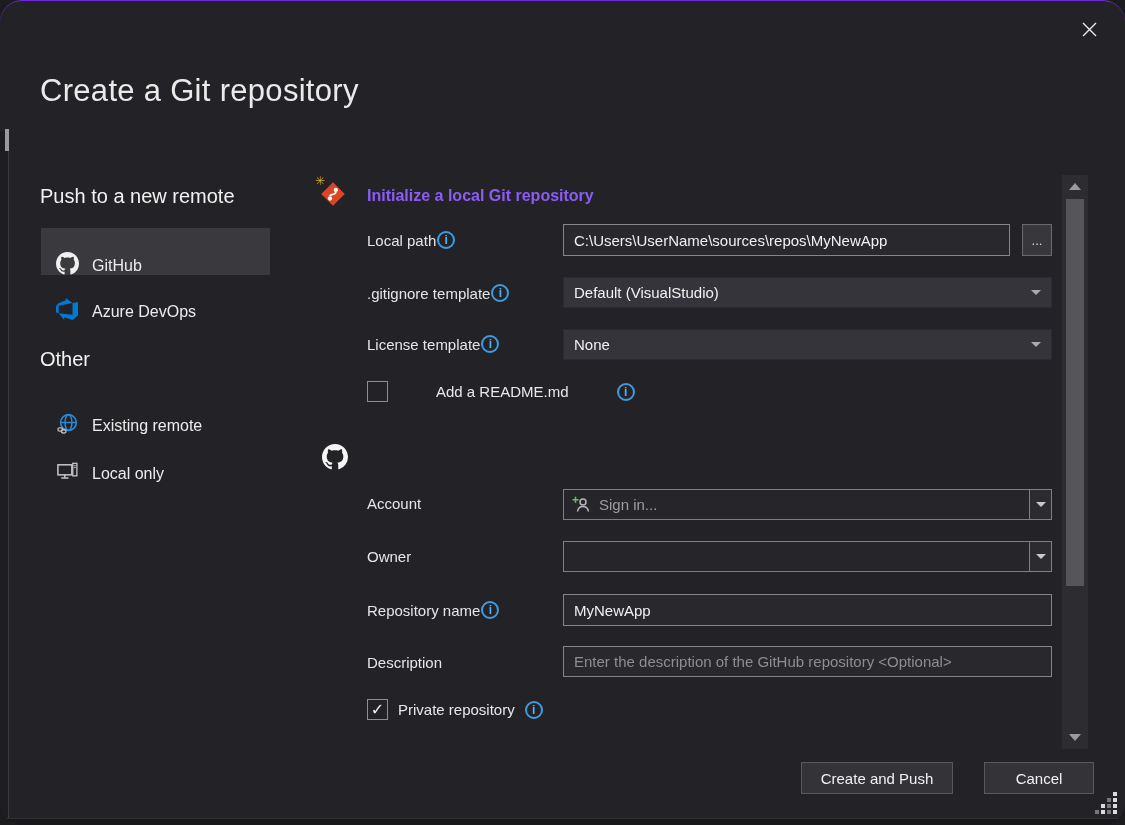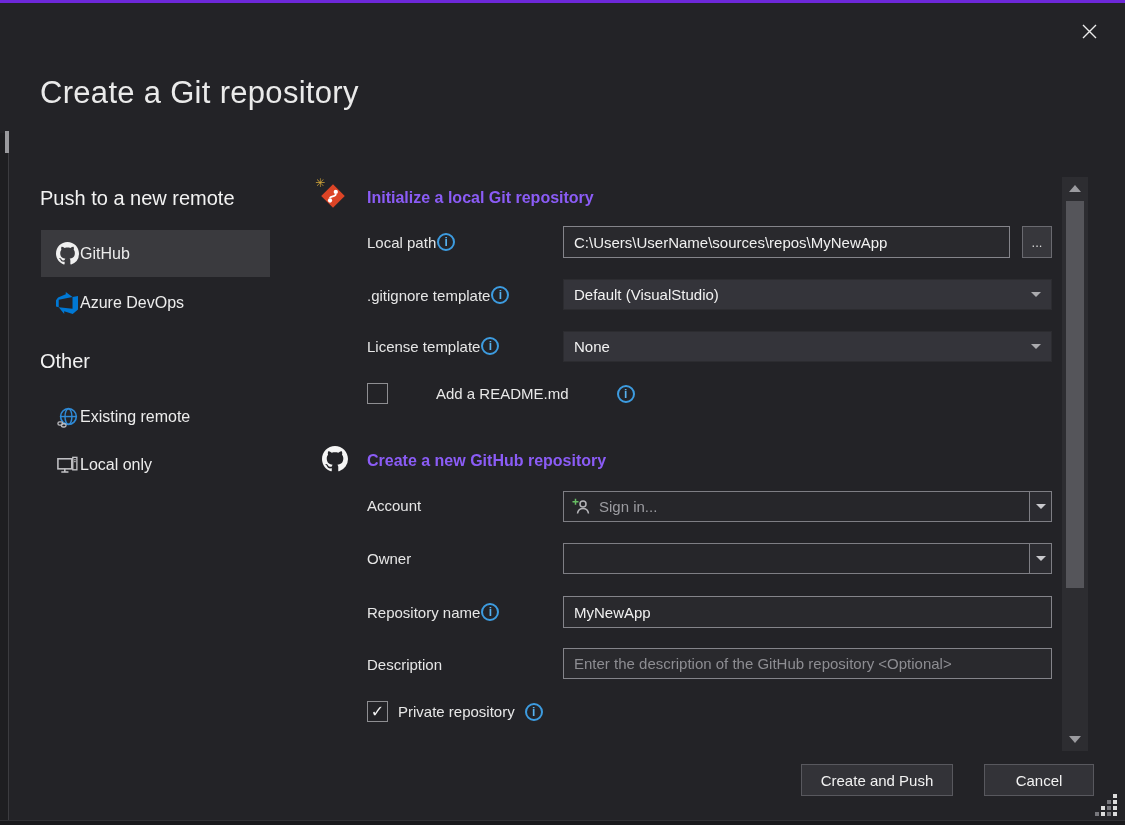--- a/index.html
+++ b/index.html
@@ -1,40 +1,41 @@
 <!DOCTYPE html>
 <html><head>
 <meta charset="utf-8">
 <style>
   * { margin:0; padding:0; box-sizing:border-box; }
   html,body { background:#1c1c1f; }
   body { font-family:"Liberation Sans","DejaVu Sans",sans-serif; }
   .screen {
     position:relative; width:1125px; height:825px;
     background:#232327; overflow:hidden;
-    border-top:3px solid #6d28d9;
+    border-top:1px solid #6d28d9;
     color:#ececec;
+    border-radius:22px;
   }
   
   .left-edge   { position:absolute; left:0; top:130px; width:9px;  height:687px; background:#1e1e21; }
   .left-line   { position:absolute; left:8px; top:130px; width:1px; height:687px; background:#3c3c40; }
   .left-thumb  { position:absolute; left:5px; top:128px; width:4px; height:22px; background:#9a9a9e; }
   .bottom-strip{ position:absolute; left:0; top:817px; width:1125px; height:8px; background:#19191c; border-top:1px solid #303034; }
 
   .title { position:absolute; left:40px; top:72px; font-size:31px; font-weight:300; letter-spacing:.3px; color:#eaeaea; }
 
   .close-btn { position:absolute; left:1072px; top:14px; width:34px; height:32px;
     display:flex; align-items:center; justify-content:center; cursor:pointer; }
 
   
   .sb-heading { position:absolute; left:40px; font-size:20px; color:#f2f2f2; }
   .sb-h-push  { top:184px; }
   .sb-h-other { top:347px; }
   .sb-item { position:absolute; left:41px; width:229px; height:40px;
-    display:flex; align-items:center; padding-left:14px; gap:1px;
+    display:flex; align-items:flex-end; padding-left:14px; gap:13px;
     font-size:16px; color:#ececec; cursor:pointer; }
   .sb-item.selected { background:#3a3a3e; height:47px; }
   .it-github   { top:227px; }
   .it-azure    { top:280px; }
   .it-existing { top:394px; }
   .it-local    { top:442px; }
   .sb-icon { width:24px; height:24px; display:flex; align-items:center; justify-content:center; flex:0 0 24px; }
 
   
   .sec-head { position:absolute; font-size:16px; font-weight:bold; color:#8b5cf6; }
@@ -213,21 +214,20 @@
     <span class="checkbox"></span>
     <span>Add a README.md</span>
     <i class="info-icon"></i>
   </div>
 
   <div class="sec-icon gh-sec-icon">
     <svg width="26" height="26" viewBox="0 0 24 24">
         <path fill="#f5f5f5" d="M12 0C5.37 0 0 5.37 0 12c0 5.31 3.435 9.795 8.205 11.385.6.105.825-.255.825-.57 0-.285-.015-1.23-.015-2.235-3.015.555-3.795-.735-4.035-1.41-.135-.345-.72-1.41-1.23-1.695-.42-.225-1.02-.78-.015-.795.945-.015 1.62.87 1.845 1.23 1.08 1.815 2.805 1.305 3.495.99.105-.78.42-1.305.765-1.605-2.67-.3-5.46-1.335-5.46-5.925 0-1.305.465-2.385 1.23-3.225-.12-.3-.54-1.53.12-3.18 0 0 1.005-.315 3.3 1.23.96-.27 1.98-.405 3-.405s2.04.135 3 .405c2.295-1.56 3.3-1.23 3.3-1.23.66 1.65.24 2.88.12 3.18.765.84 1.23 1.905 1.23 3.225 0 4.605-2.805 5.625-5.475 5.925.435.375.81 1.095.81 2.22 0 1.605-.015 2.895-.015 3.3 0 .315.225.69.825.57A12.02 12.02 0 0 0 24 12c0-6.63-5.37-12-12-12z"></path>
       </svg>
   </div>
-  <div class="sec-head sec2-head">Create a new GitHub repository</div>
 
   <div class="form-label l-account">Account</div>
   <div class="combo cb-account">
     <span class="signin-icon">
       <svg width="19" height="17" viewBox="0 0 19 17">
         <circle cx="11" cy="6" r="3" fill="none" stroke="#b5b5b9" stroke-width="1.5"></circle>
         <path d="M5.5 15.5c.6-3.6 3-5 5.5-5s4.9 1.4 5.5 5" fill="none" stroke="#b5b5b9" stroke-width="1.5"></path>
         <path d="M3.5 0.8v6 M0.5 3.8h6" stroke="#67bd63" stroke-width="1.5"></path>
       </svg>
     </span>

